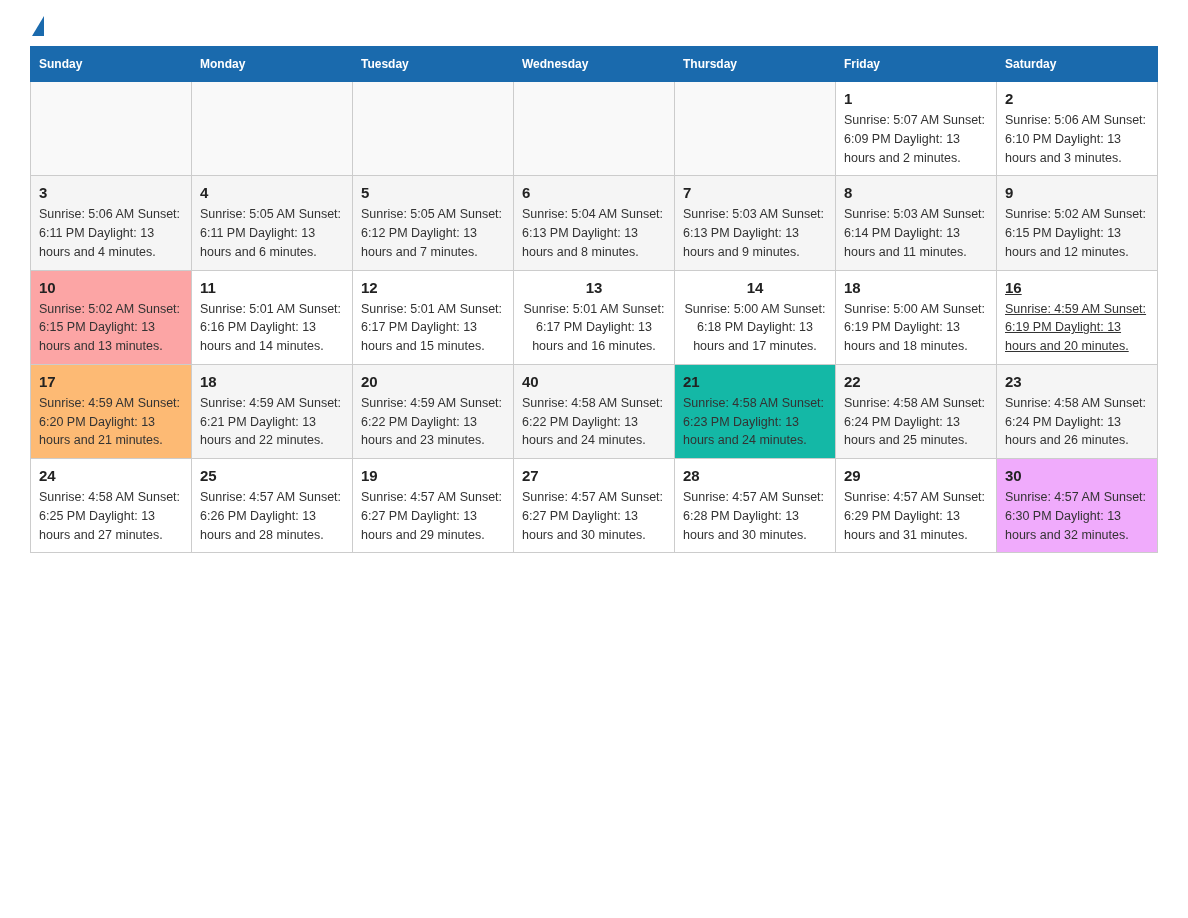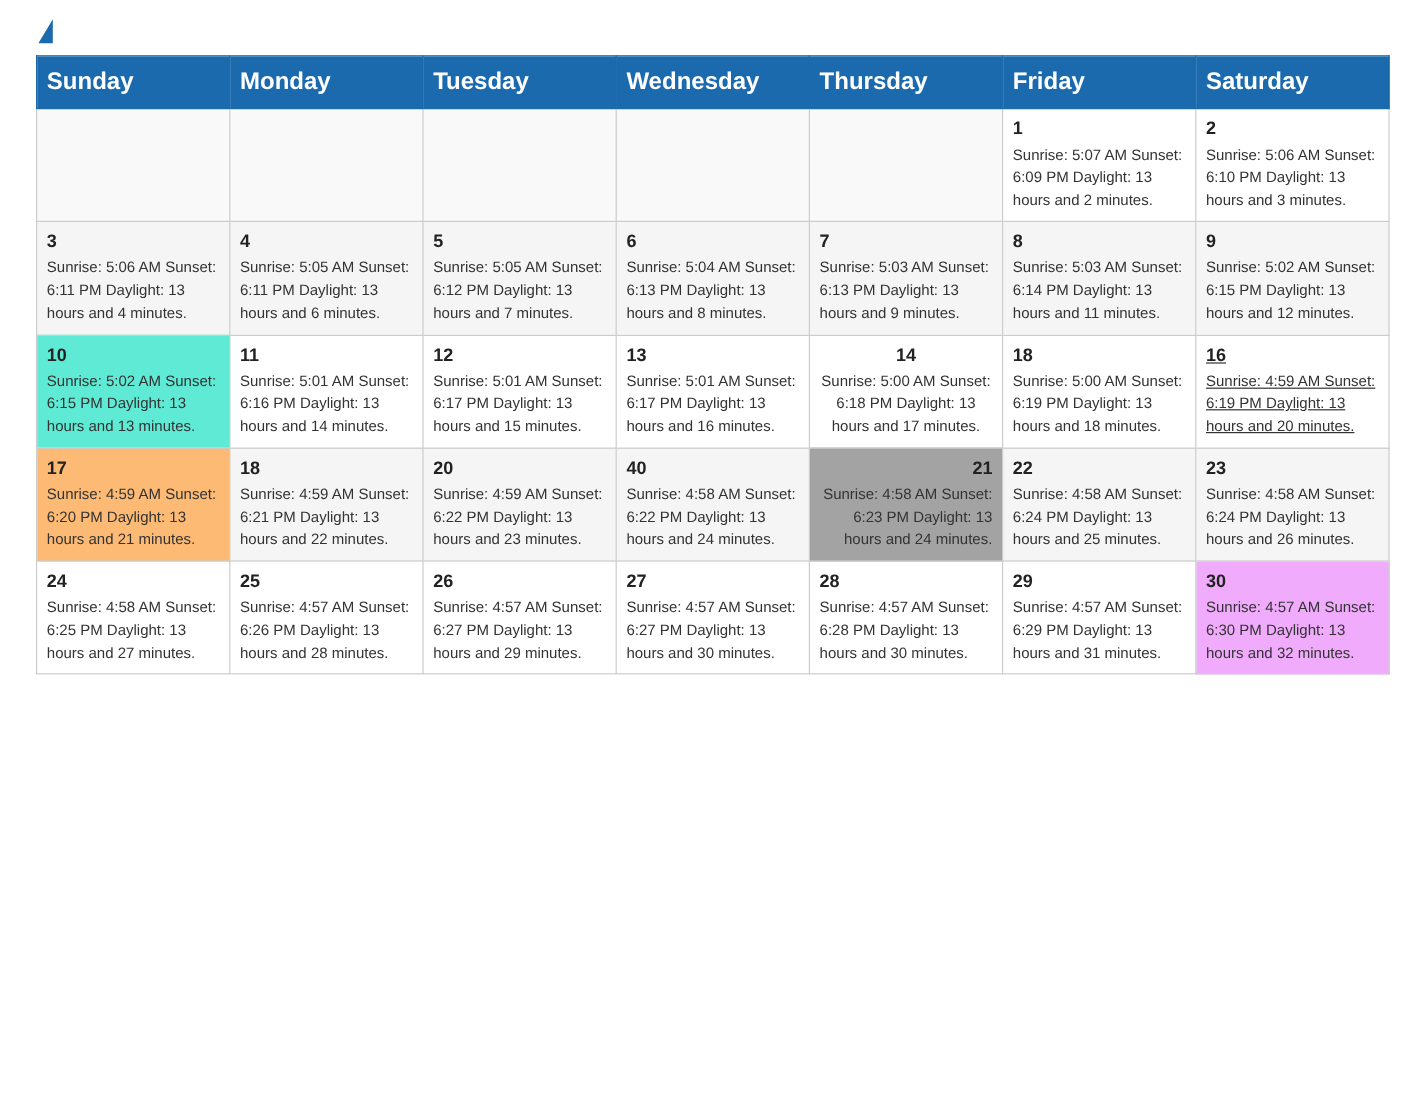--- a/index.html
+++ b/index.html
@@ -53,21 +53,21 @@
     .calendar {
       width: 100%;
       border-collapse: collapse;
       margin-top: 10px;
     }
     .calendar th {
       background-color: #1a6aad;
       color: #fff;
       text-align: left;
       padding: 10px 8px;
-      font-size: 20px;
+      font-size: 12px;
       font-weight: bold;
       border: 1px solid #1a6aad;
     }
     .calendar td {
       vertical-align: top;
       padding: 8px;
       border: 1px solid #ccc;
       width: calc(100% / 7);
       min-height: 110px;
       font-size: 13px;
@@ -201,42 +201,42 @@
         </td>
         <td style="background: rgb(245, 245, 245);">
           <span class="day-num">9</span>
           <div class="day-info">Sunrise: 5:02 AM
 Sunset: 6:15 PM
 Daylight: 13 hours
 and 12 minutes.</div>
         </td>
       </tr>
       <tr>
-        <td style="background: #5eead4;">
+        <td style="background: #fca5a5;">
           <span class="day-num">10</span>
           <div class="day-info">Sunrise: 5:02 AM
 Sunset: 6:15 PM
 Daylight: 13 hours
 and 13 minutes.</div>
         </td>
         <td style="background: rgb(255, 255, 255);">
           <span class="day-num">11</span>
           <div class="day-info">Sunrise: 5:01 AM
 Sunset: 6:16 PM
 Daylight: 13 hours
 and 14 minutes.</div>
         </td>
         <td style="background: rgb(255, 255, 255);">
           <span class="day-num">12</span>
           <div class="day-info">Sunrise: 5:01 AM
 Sunset: 6:17 PM
 Daylight: 13 hours
 and 15 minutes.</div>
         </td>
-        <td style="background: rgb(255, 255, 255);">
+        <td style="background: rgb(255, 255, 255); text-align: center;">
           <span class="day-num">13</span>
           <div class="day-info">Sunrise: 5:01 AM
 Sunset: 6:17 PM
 Daylight: 13 hours
 and 16 minutes.</div>
         </td>
         <td style="background: rgb(255, 255, 255); text-align: center;">
           <span class="day-num">14</span>
           <div class="day-info">Sunrise: 5:00 AM
 Sunset: 6:18 PM
@@ -280,21 +280,21 @@
 Daylight: 13 hours
 and 23 minutes.</div>
         </td>
         <td style="background: rgb(245, 245, 245);">
           <span class="day-num">40</span>
           <div class="day-info">Sunrise: 4:58 AM
 Sunset: 6:22 PM
 Daylight: 13 hours
 and 24 minutes.</div>
         </td>
-        <td style="background: #a3a3a3; text-align: right;">
+        <td style="background: #14b8a6;">
           <span class="day-num">21</span>
           <div class="day-info">Sunrise: 4:58 AM
 Sunset: 6:23 PM
 Daylight: 13 hours
 and 24 minutes.</div>
         </td>
         <td style="background: rgb(245, 245, 245);">
           <span class="day-num">22</span>
           <div class="day-info">Sunrise: 4:58 AM
 Sunset: 6:24 PM
@@ -318,21 +318,21 @@
 and 27 minutes.</div>
         </td>
         <td style="background: rgb(255, 255, 255);">
           <span class="day-num">25</span>
           <div class="day-info">Sunrise: 4:57 AM
 Sunset: 6:26 PM
 Daylight: 13 hours
 and 28 minutes.</div>
         </td>
         <td style="background: rgb(255, 255, 255);">
-          <span class="day-num">26</span>
+          <span class="day-num">19</span>
           <div class="day-info">Sunrise: 4:57 AM
 Sunset: 6:27 PM
 Daylight: 13 hours
 and 29 minutes.</div>
         </td>
         <td style="background: rgb(255, 255, 255);">
           <span class="day-num">27</span>
           <div class="day-info">Sunrise: 4:57 AM
 Sunset: 6:27 PM
 Daylight: 13 hours

